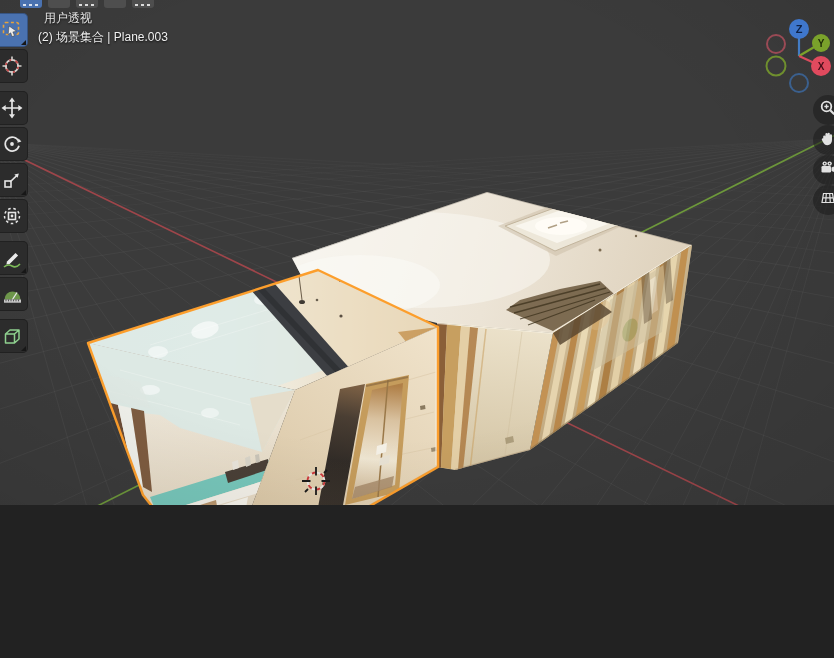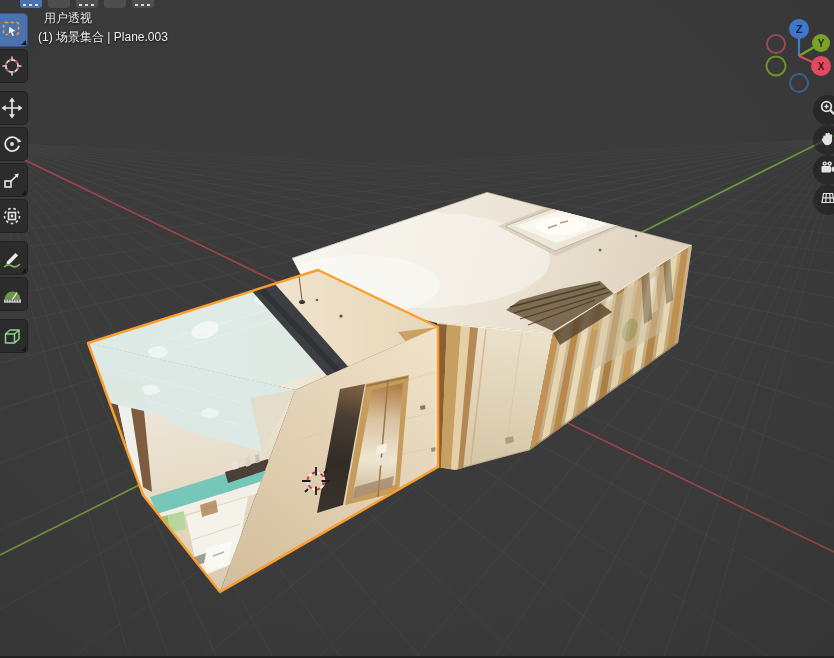--- a/index.html
+++ b/index.html
@@ -1,17 +1,17 @@
 <!DOCTYPE html>
 <html><head>
 <meta charset="utf-8">
 <style>
   html,body{margin:0;padding:0;background:#222;}
   #app{
-    position:relative;width:834px;height:656px;overflow:hidden;
+    position:relative;width:834px;height:505px;overflow:hidden;
     background:#3b3b3b;
     font-family:"Liberation Sans",sans-serif;
     -webkit-user-select:none;user-select:none;
   }
   #scene{position:absolute;left:0;top:0;}
   #vignette{position:absolute;inset:0;pointer-events:none;
     background:radial-gradient(ellipse at 45% 42%, rgba(0,0,0,0) 55%, rgba(0,0,0,.10) 100%);}
   
   #topbar{position:absolute;left:20px;top:0;height:8px;display:flex;gap:6px;}
   .modebtn{width:22px;height:8px;border-radius:0 0 3px 3px;background:#4e4e4e;position:relative;}
@@ -304,21 +304,21 @@
 <div id="vignette"></div>
 
 <div id="topbar">
   <div class="modebtn active dashed"></div>
   <div class="modebtn"></div>
   <div class="modebtn dashed"></div>
   <div class="modebtn"></div>
   <div class="modebtn dashed"></div>
 </div>
 <div class="hlabel" id="view-label">用户透视</div>
-<div class="hlabel" id="scene-label">(1) 场景集合 | Plane.003</div>
+<div class="hlabel" id="scene-label">(2) 场景集合 | Plane.003</div>
 
 <div id="toolbar">
   <div class="tbtn active">
     <span class="sub">
       <svg width="22" height="22">
         <rect x="2.5" y="3.5" width="15" height="12" rx="2" fill="none" stroke="#e6a23c" stroke-width="1.6" stroke-dasharray="3 2.4"></rect>
         <path d="M8,7 L15.5,12.3 L11.9,12.9 L13.4,16.8 L11.2,17.6 L9.7,13.8 L7.2,15.6 Z" fill="#ececec" stroke="#3a3a3a" stroke-width=".5"></path>
       </svg>
     </span>
   </div>

